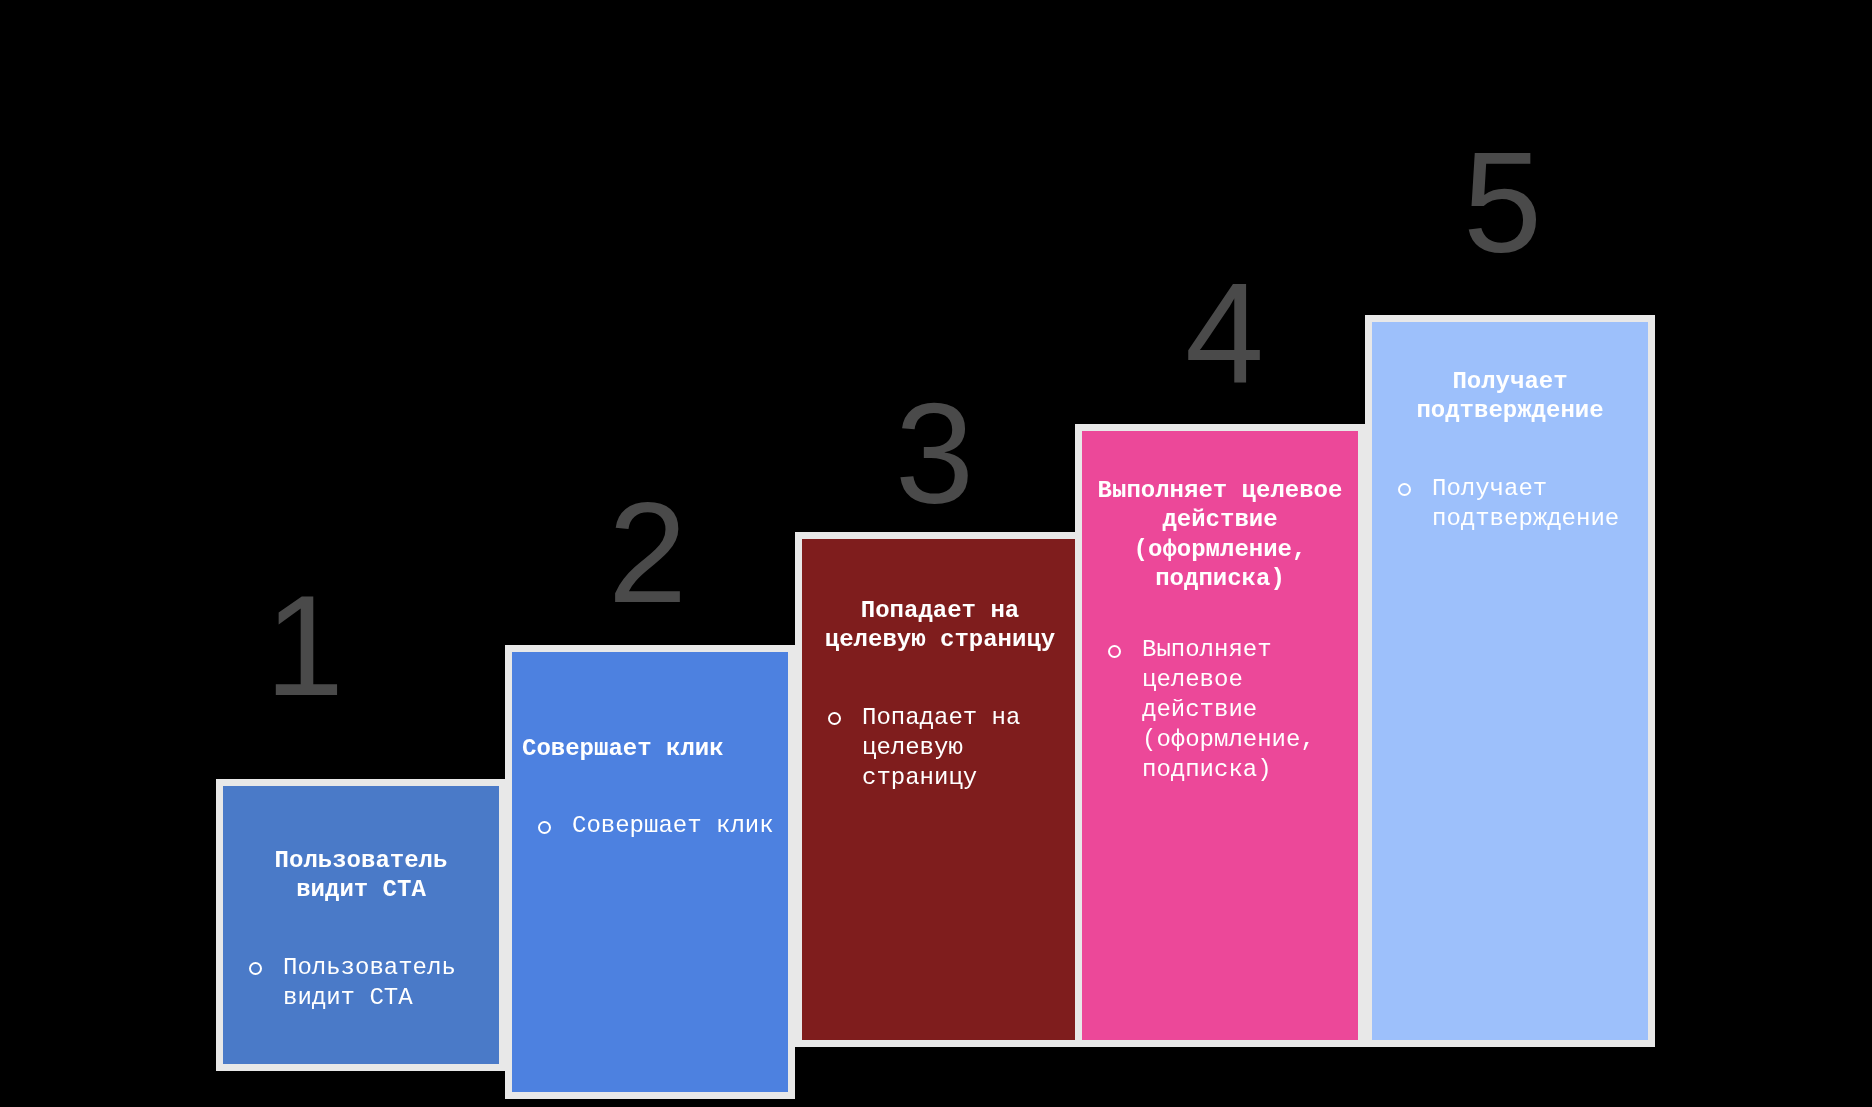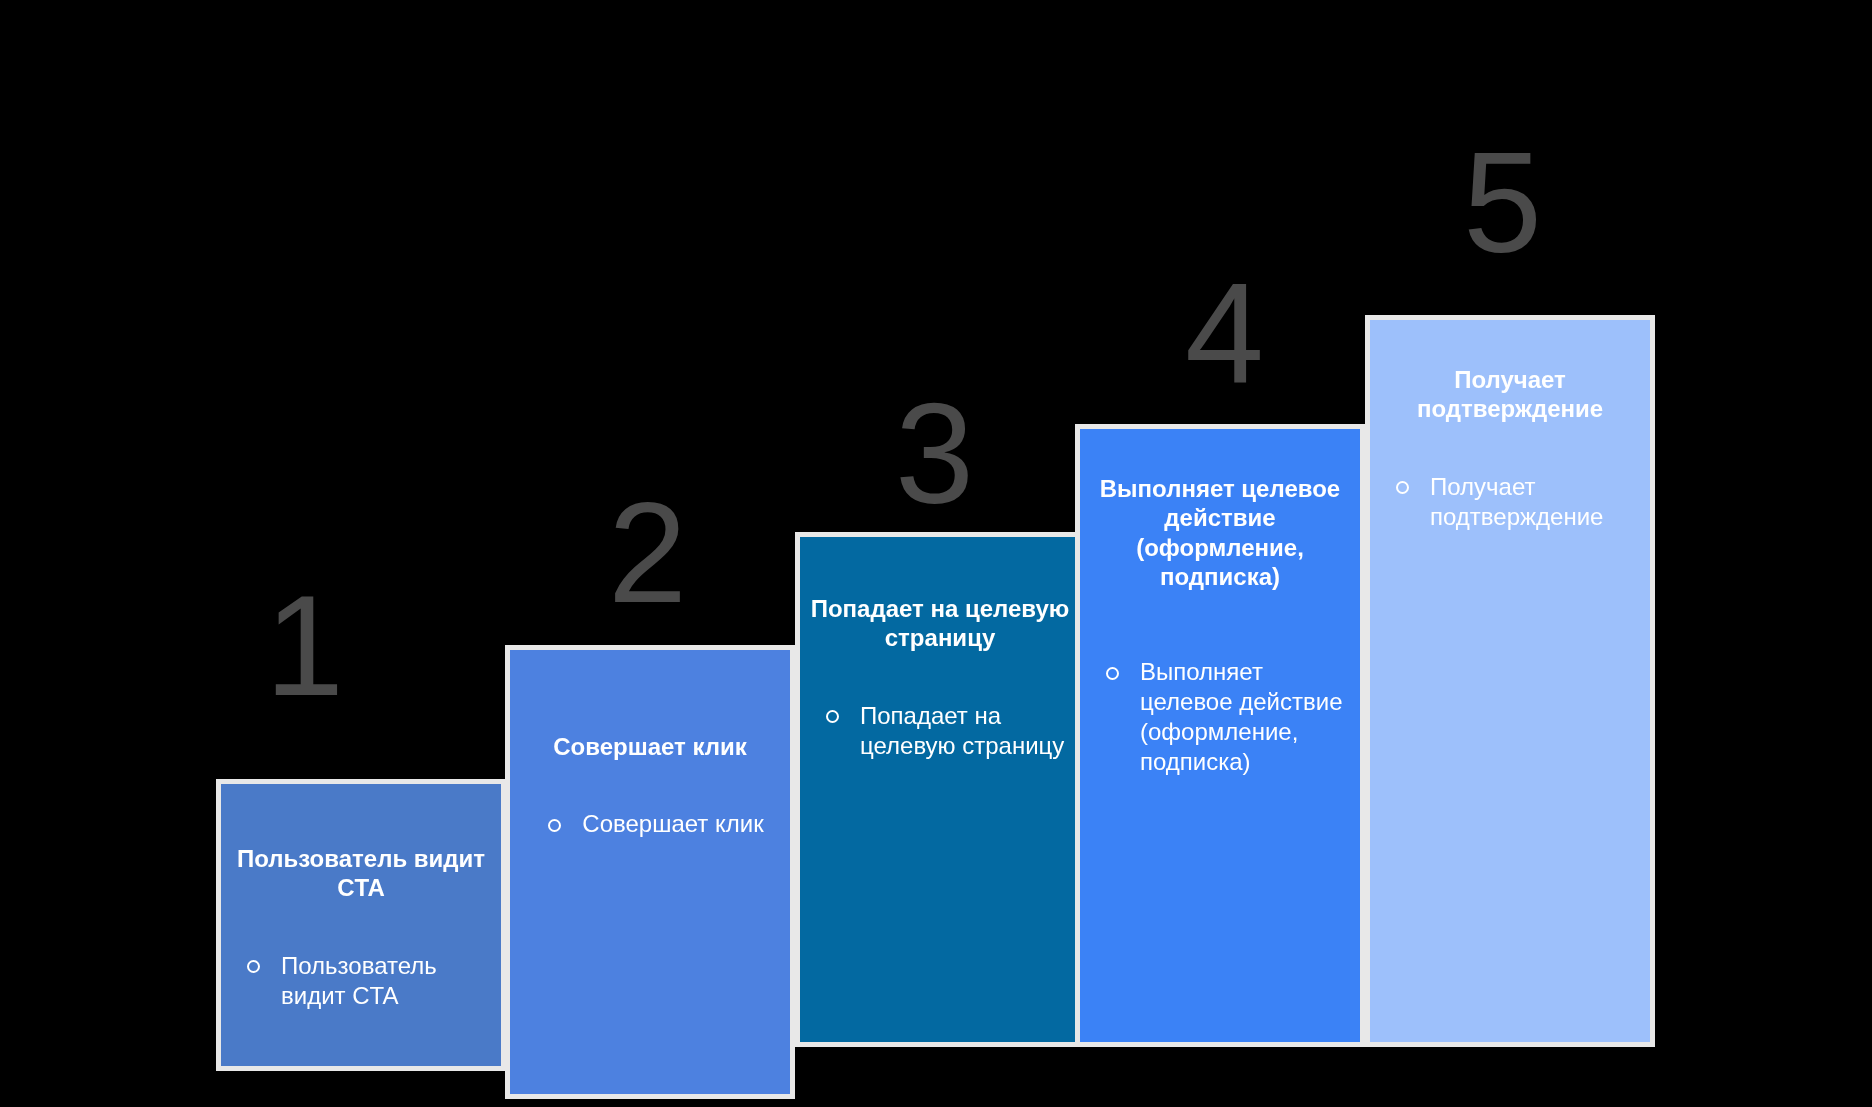--- a/index.html
+++ b/index.html
@@ -28,25 +28,26 @@
     font-family: "Liberation Sans", sans-serif;
     font-weight: 400;
     line-height: 1;
     user-select: none;
   }
 
   
   .bar {
     position: absolute;
     box-sizing: border-box;
-    border: 5px solid #0f766e;
+    border: 7px solid #0f766e;
     overflow: hidden;
     display: flex;
     flex-direction: column;
-    align-items: center;
+    align-items: flex-start;
+    font-family: Liberation Mono, monospace;
   }
 
   .bar-title {
     color: #ffffff;
     font-weight: bold;
     text-align: center;
     line-height: 1.22;
     padding: 0 10px;
     box-sizing: border-box;
   }
@@ -104,33 +105,33 @@
     <ul class="bullet-list" style="margin-top:48px; padding-left:26px; padding-right:14px;">
       <li class="bullet-item" style="font-size:24px; padding-left:34px;">
         <span class="bullet-marker"></span>
         <span class="bullet-text">Совершает клик</span>
       </li>
     </ul>
   </div>
 
   <div class="step-number" style="left: 895px; top: 383px; font-size: 142px; color: rgb(74, 74, 74);">3</div>
 
-  <div class="bar" style="left: 795px; top: 532px; width: 290px; height: 515px; background: #0369a1; border-color: rgb(232, 232, 232);">
+  <div class="bar" style="left: 795px; top: 532px; width: 290px; height: 515px; background: #7f1d1d; border-color: rgb(232, 232, 232);">
     <div class="bar-title" style="font-size:24px; margin-top:57px;">Попадает на целевую страницу</div>
     <ul class="bullet-list" style="margin-top:48px; padding-left:26px; padding-right:14px;">
       <li class="bullet-item" style="font-size:24px; padding-left:34px;">
         <span class="bullet-marker"></span>
         <span class="bullet-text">Попадает на целевую страницу</span>
       </li>
     </ul>
   </div>
 
   <div class="step-number" style="left: 1185px; top: 262px; font-size: 142px; color: rgb(74, 74, 74);">4</div>
 
-  <div class="bar" style="left: 1075px; top: 424px; width: 290px; height: 623px; background: #3b82f6; border-color: rgb(232, 232, 232); gap: 24px;">
+  <div class="bar" style="left: 1075px; top: 424px; width: 290px; height: 623px; background: #ec4899; border-color: rgb(232, 232, 232);">
     <div class="bar-title" style="font-size:24px; margin-top:45px;">Выполняет целевое действие (оформление, подписка)</div>
     <ul class="bullet-list" style="margin-top:42px; padding-left:26px; padding-right:14px;">
       <li class="bullet-item" style="font-size:24px; padding-left:34px;">
         <span class="bullet-marker"></span>
         <span class="bullet-text">Выполняет целевое действие (оформление, подписка)</span>
       </li>
     </ul>
   </div>
 
   <div class="step-number" style="left: 1463px; top: 132px; font-size: 142px; color: rgb(74, 74, 74);">5</div>

